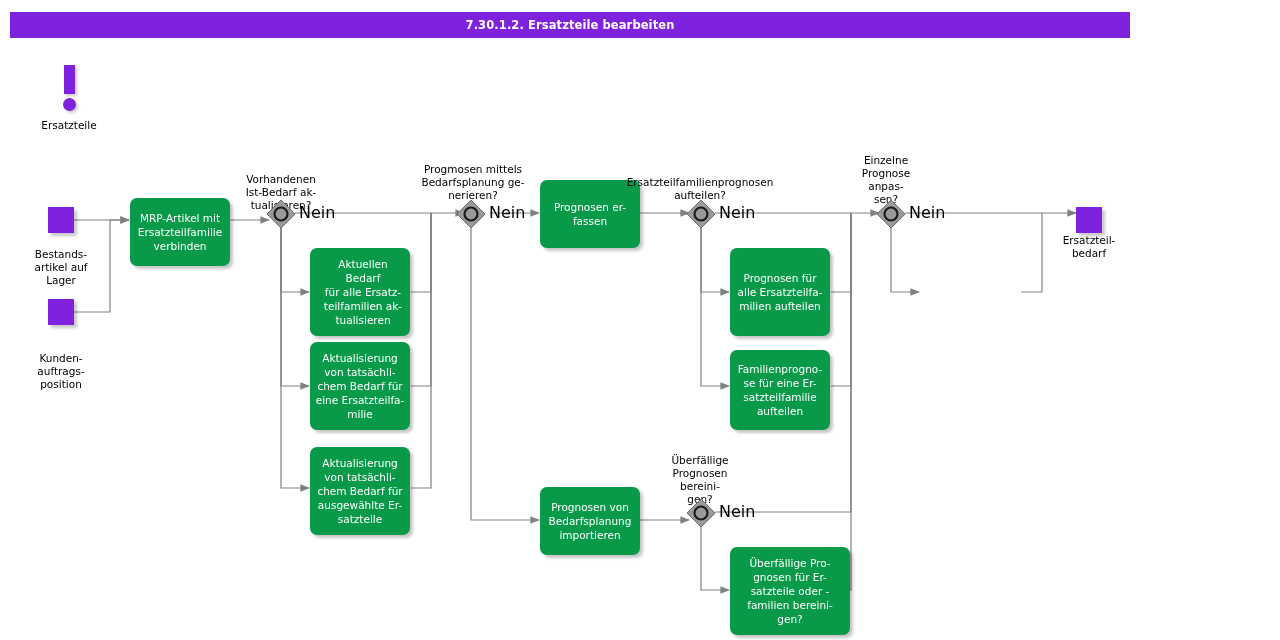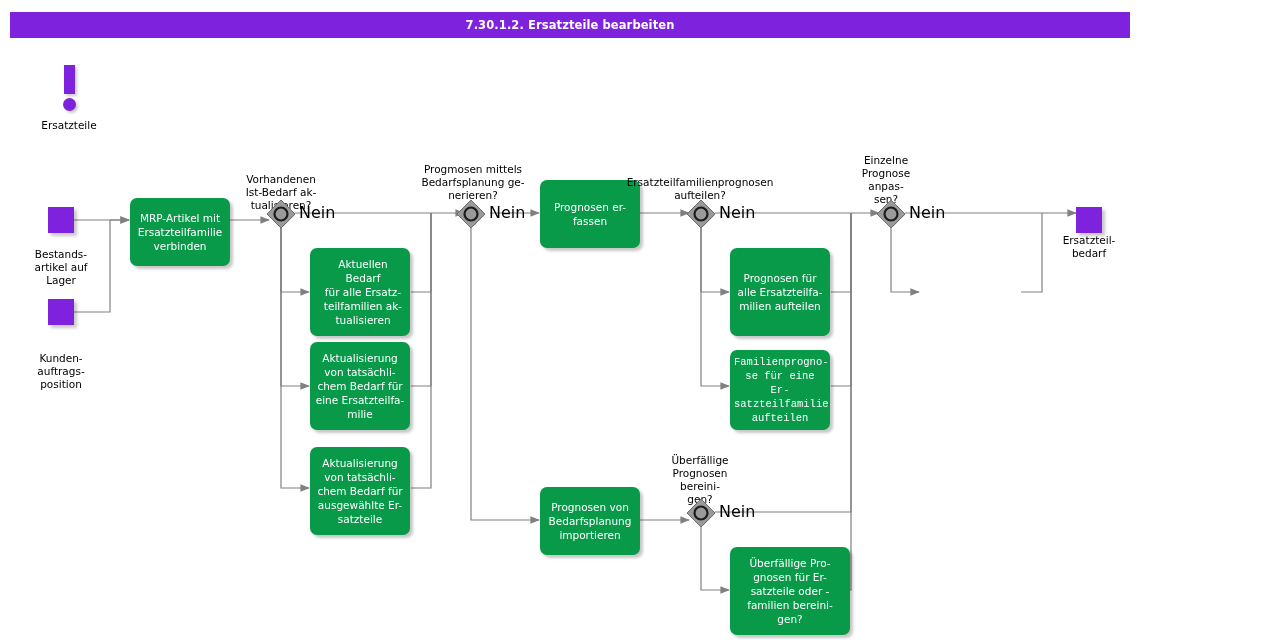--- a/index.html
+++ b/index.html
@@ -261,21 +261,21 @@
 Bedarfsplanung
 importieren</span>
   </div>
 
   <div class="node task" style="left:730px; top:248px; width:100px; height:88px;">
     <span class="tlabel" style="white-space: pre-line;">Prognosen für
 alle Ersatzteilfa-
 milien aufteilen</span>
   </div>
 
-  <div class="node task" style="left:730px; top:350px; width:100px; height:80px;font-family:Liberation Mono, monospace;">
+  <div class="node task" style="left:730px; top:350px; width:100px; height:80px;">
     <span class="tlabel" style="white-space: pre-line;">Familienprogno-
 se für eine Er-
 satzteilfamilie
 aufteilen</span>
   </div>
 
   <div class="node task" style="left:730px; top:547px; width:120px; height:88px;">
     <span class="tlabel" style="white-space: pre-line;">Überfällige Pro-
 gnosen für Er-
 satzteile oder -

